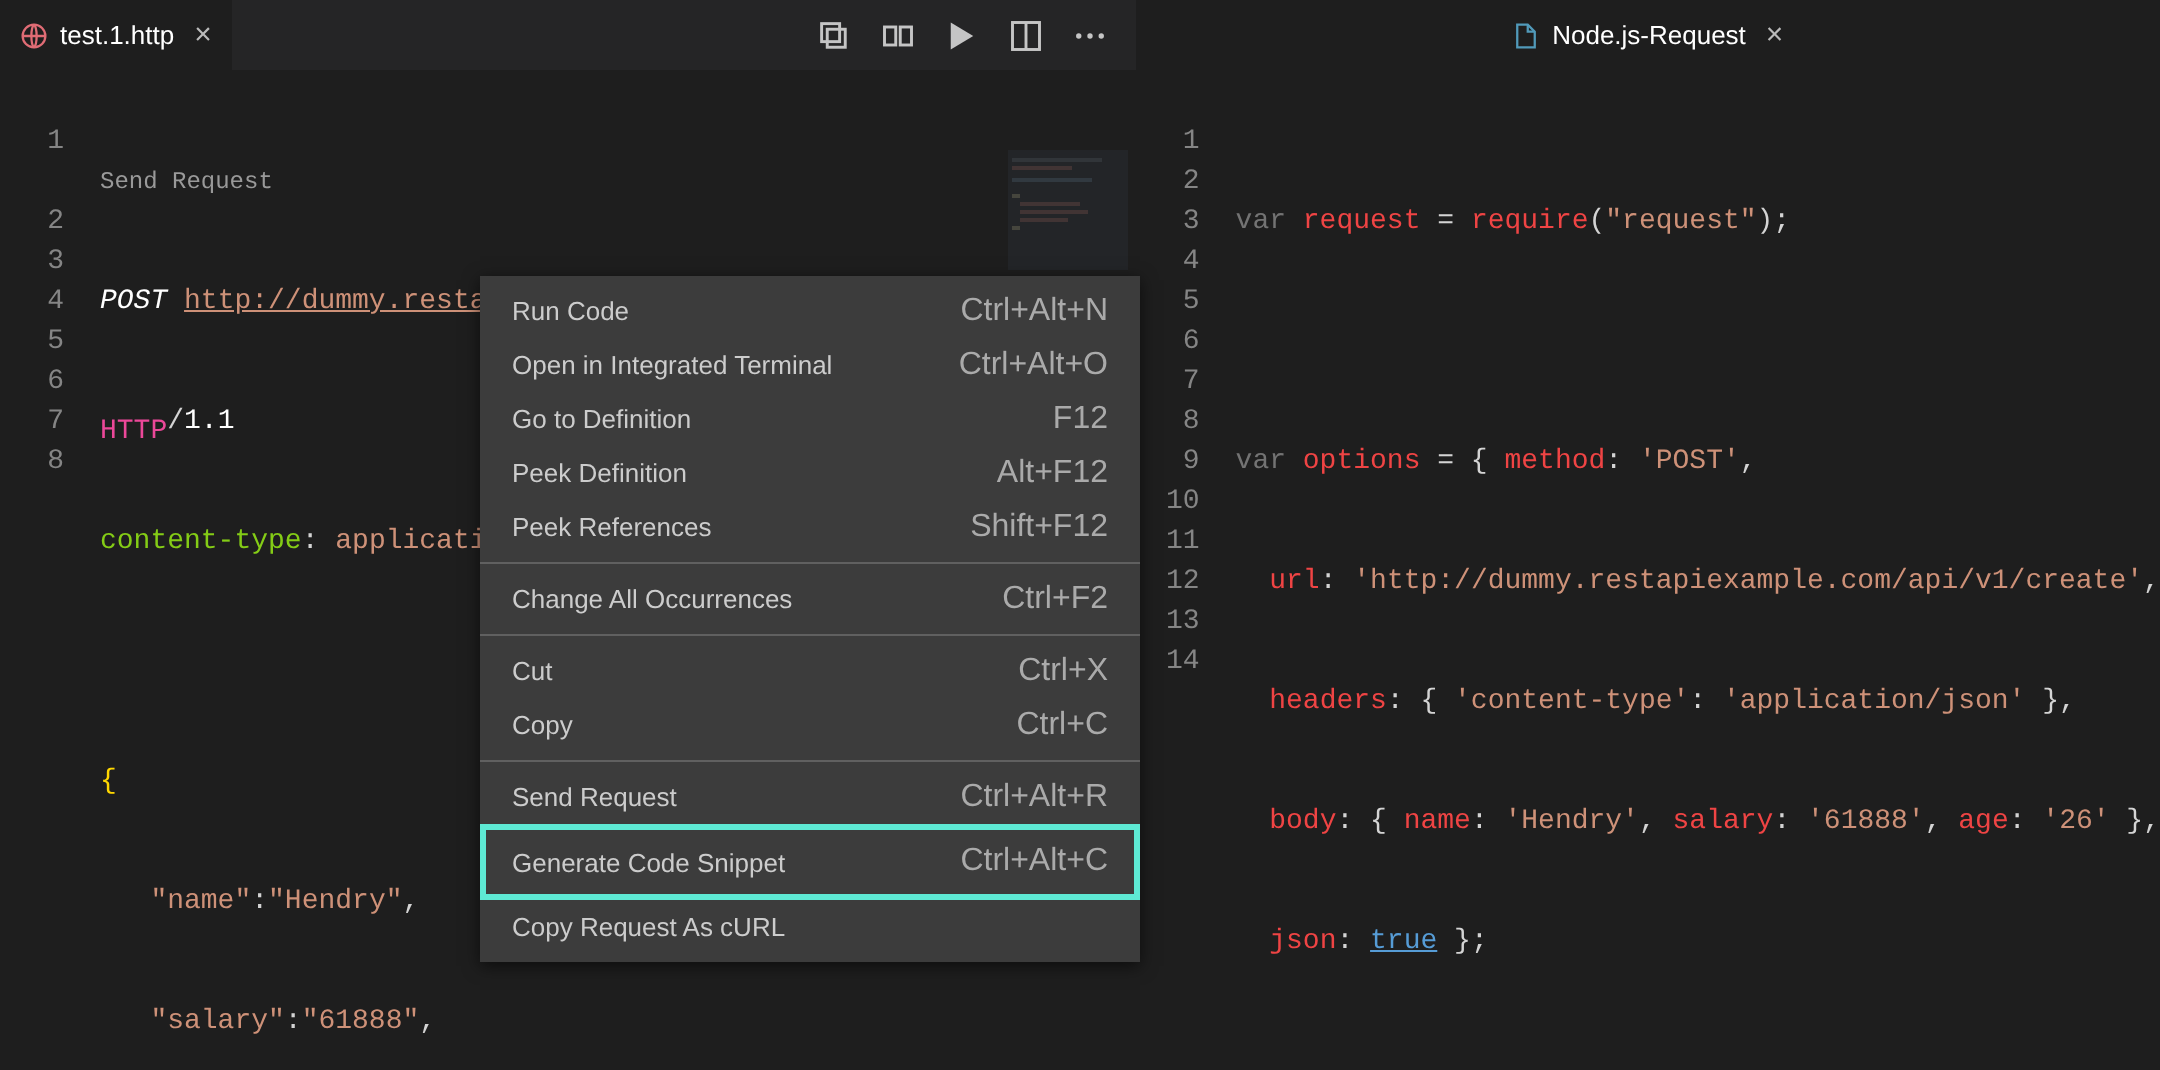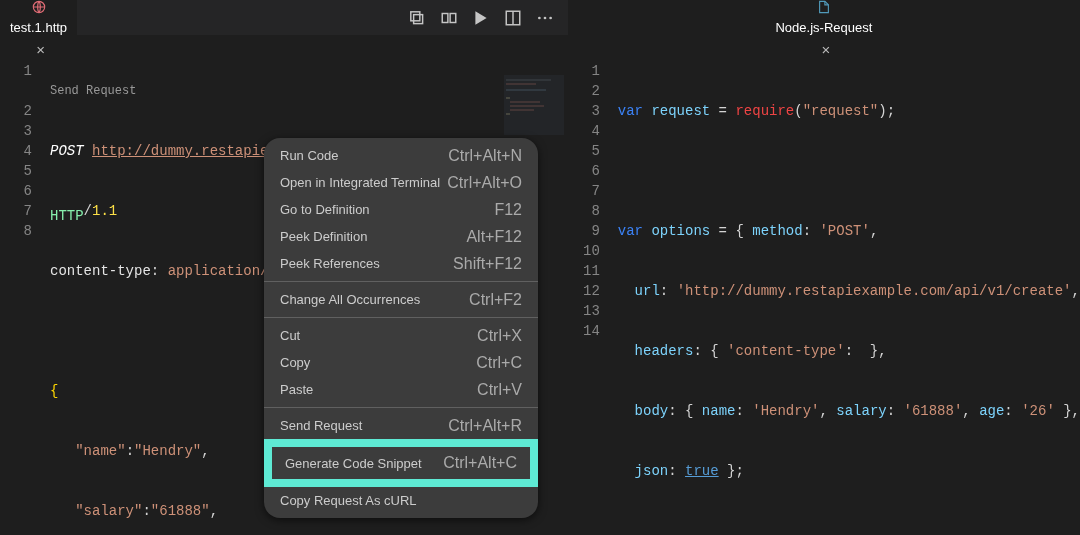--- a/index.html
+++ b/index.html
@@ -29,21 +29,20 @@
     }
     .tab {
       height: 35px;
       padding: 0 10px;
       display: flex;
       align-items: center;
       gap: 6px;
       background: #1e1e1e;
       color: #ffffff;
       font-size: 13px;
-      flex-direction: column;
     }
     .tab-icon-http { color: #e06c75; display:flex; align-items:center;}
     .tab-icon-file { color: #519aba; display:flex; align-items:center;}
     .tab-close { font-size: 15px; color: #bbb; margin-left:4px; cursor:pointer;}
     .tab-actions {
       margin-left: auto;
       display: flex;
       align-items: center;
       gap: 14px;
       padding-right: 14px;
@@ -71,66 +70,65 @@
     .code-content {
       padding-top: 6px;
       white-space: pre;
       color: #d4d4d4;
     }
     .pane-right .code-content { padding-top: 26px; }
     .codelens { color: #999999; font-size: 12px; height:20px; cursor:pointer;}
     .code-line { height: 20px; display: flex; align-items:center;}
     .t-method { color: #ffffff; font-style: italic; }
     .t-url { color: #ce9178; text-decoration: underline; }
-    .t-httpver { color: #86efac; margin-top: 10px; }
-    .t-httpnum { color: #fde047; }
-    .t-header { color: #e5e5e5; }
+    .t-httpver { color: #ec4899; margin-top: 10px; }
+    .t-httpnum { color: #ffffff; }
+    .t-header { color: #84cc16; }
     .t-headerval { color: #ce9178; }
     .t-brace-y { color: #ffd700; }
     .t-key { color: #ce9178; }
     .t-val { color: #ce9178; }
-    .t-keyword { color: #3b82f6; }
-    .t-var { color: #7dd3fc; }
+    .t-keyword { color: #737373; }
+    .t-var { color: #ef4444; }
     .t-func { color: #ef4444; }
     .t-str { color: #ce9178; }
     .t-bool { color: #569cd6; text-decoration: underline; }
     .minimap {
       position:absolute;
       top: 40px;
       right: 4px;
       width: 60px;
       height: 110px;
       opacity: 0.25;
     }
 
     .context-menu {
       position: absolute;
-      left: 264px;
+      left: 240px;
       top: 138px;
       background: #3c3c3c;
       box-shadow: 0 2px 8px rgba(0,0,0,0.6);
       color: #cccccc;
       font-size: 13px;
       z-index: 100;
-      width: 274px;
+      width: 330px;
       padding: 4px 0;
-      border-radius: 16px;
     }
     .menu-item {
       display: flex;
       justify-content: space-between;
       align-items: center;
       padding: 4px 16px;
       height: 27px;
       cursor: pointer;
     }
     .menu-sep { height: 1px; margin: 4px 0; background: #606060; }
     .menu-shortcut { color: #aaaaaa; font-size: 16px; }
     .menu-item.highlighted { 
-      border: 8px solid #5eead4; 
+      border: 3px solid #5eead4; 
       margin: 0; 
       padding: 16px 13px;
     }
   </style>
 </head>
 <body>
 
 <div class="pane pane-left">
   <div class="tab-bar">
     <div class="tab">
@@ -244,21 +242,21 @@
         <div>11</div>
         <div>12</div>
         <div>13</div>
         <div>14</div>
     </div>
     <div class="code-content">
       <div class="code-line"><span class="t-keyword">var </span><span class="t-var">request</span><span> = </span><span class="t-func">require</span><span>(</span><span class="t-str">"request"</span><span>);</span></div>
       <div class="code-line"></div>
       <div class="code-line"><span class="t-keyword">var </span><span class="t-var">options</span><span> = { </span><span class="t-var">method</span><span>: </span><span class="t-str">'POST'</span><span>,</span></div>
       <div class="code-line"><span>  </span><span class="t-var">url</span><span>: </span><span class="t-str">'http://dummy.restapiexample.com/api/v1/create'</span><span>,</span></div>
-      <div class="code-line"><span>  </span><span class="t-var">headers</span><span>: { </span><span class="t-str">'content-type'</span><span>: </span><span> },</span></div>
+      <div class="code-line"><span>  </span><span class="t-var">headers</span><span>: { </span><span class="t-str">'content-type'</span><span>: </span><span class="t-str">'application/json'</span><span> },</span></div>
       <div class="code-line"><span>  </span><span class="t-var">body</span><span>: { </span><span class="t-var">name</span><span>: </span><span class="t-str">'Hendry'</span><span>, </span><span class="t-var">salary</span><span>: </span><span class="t-str">'61888'</span><span>, </span><span class="t-var">age</span><span>: </span><span class="t-str">'26'</span><span> },</span></div>
       <div class="code-line"><span>  </span><span class="t-var">json</span><span>: </span><span class="t-bool">true</span><span> };</span></div>
       <div class="code-line"></div>
       
       
       
       
       
       
     </div>
@@ -293,24 +291,20 @@
     </div>
   <div class="menu-sep"></div>
   <div class="menu-item">
       <span>Cut</span>
       <span class="menu-shortcut">Ctrl+X</span>
     </div>
   <div class="menu-item">
       <span>Copy</span>
       <span class="menu-shortcut">Ctrl+C</span>
     </div>
-  <div class="menu-item">
-      <span>Paste</span>
-      <span class="menu-shortcut">Ctrl+V</span>
-    </div>
   <div class="menu-sep"></div>
   <div class="menu-item">
       <span>Send Request</span>
       <span class="menu-shortcut">Ctrl+Alt+R</span>
     </div>
   <div class="menu-item highlighted">
       <span>Generate Code Snippet</span>
       <span class="menu-shortcut">Ctrl+Alt+C</span>
     </div>
   <div class="menu-item">

